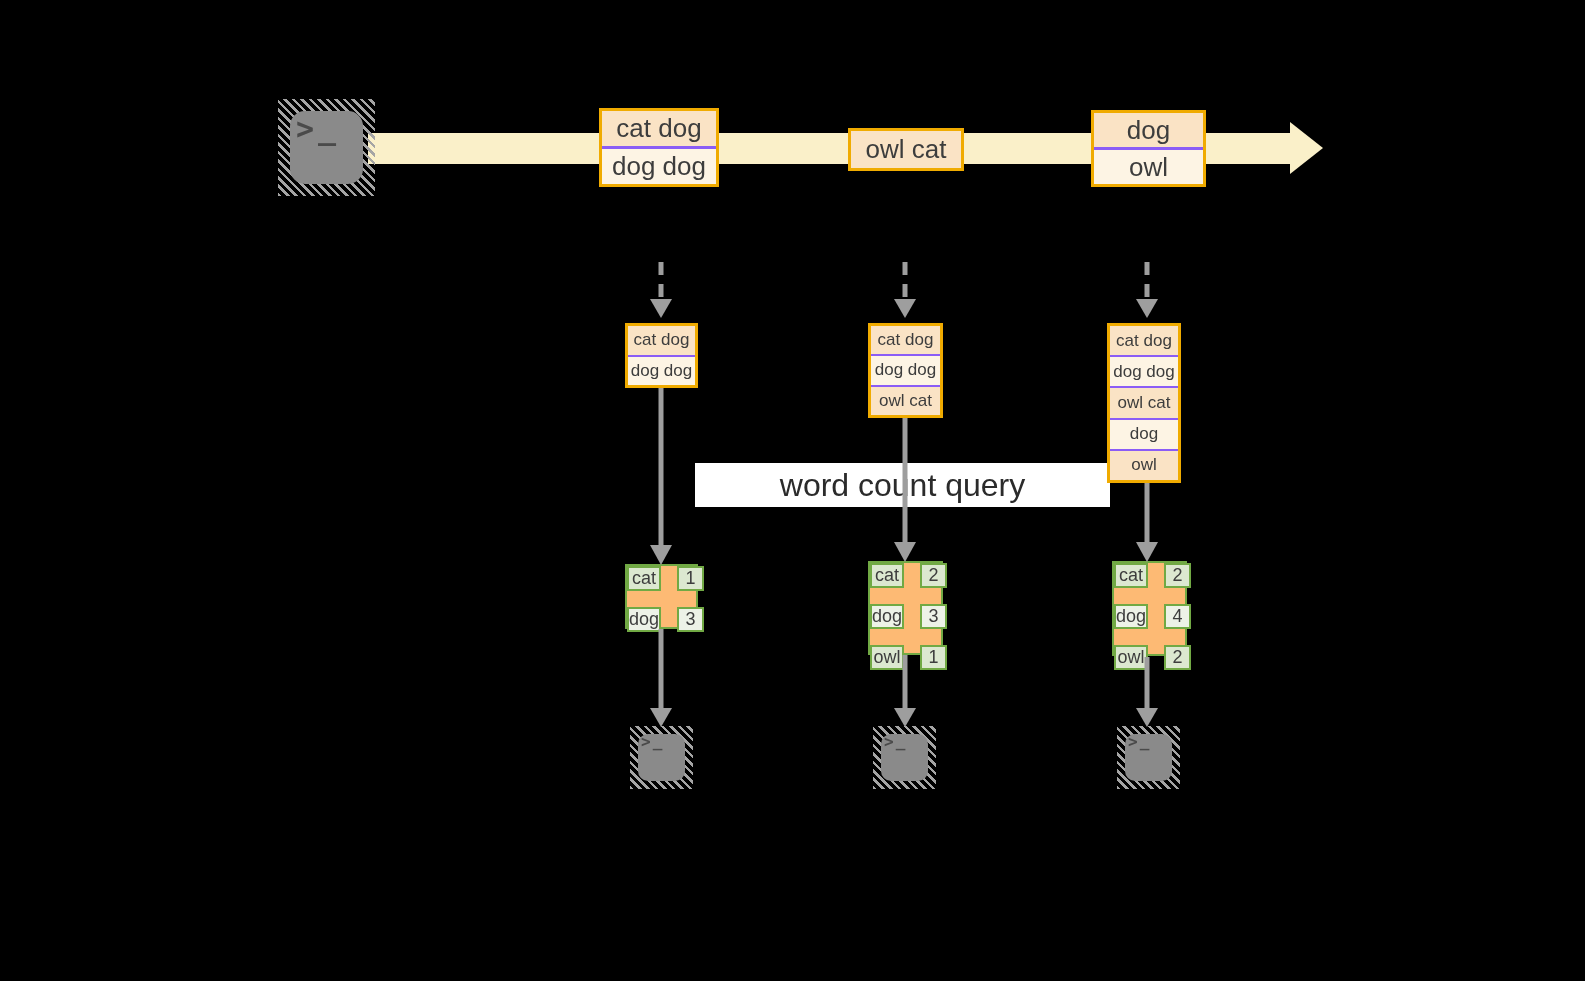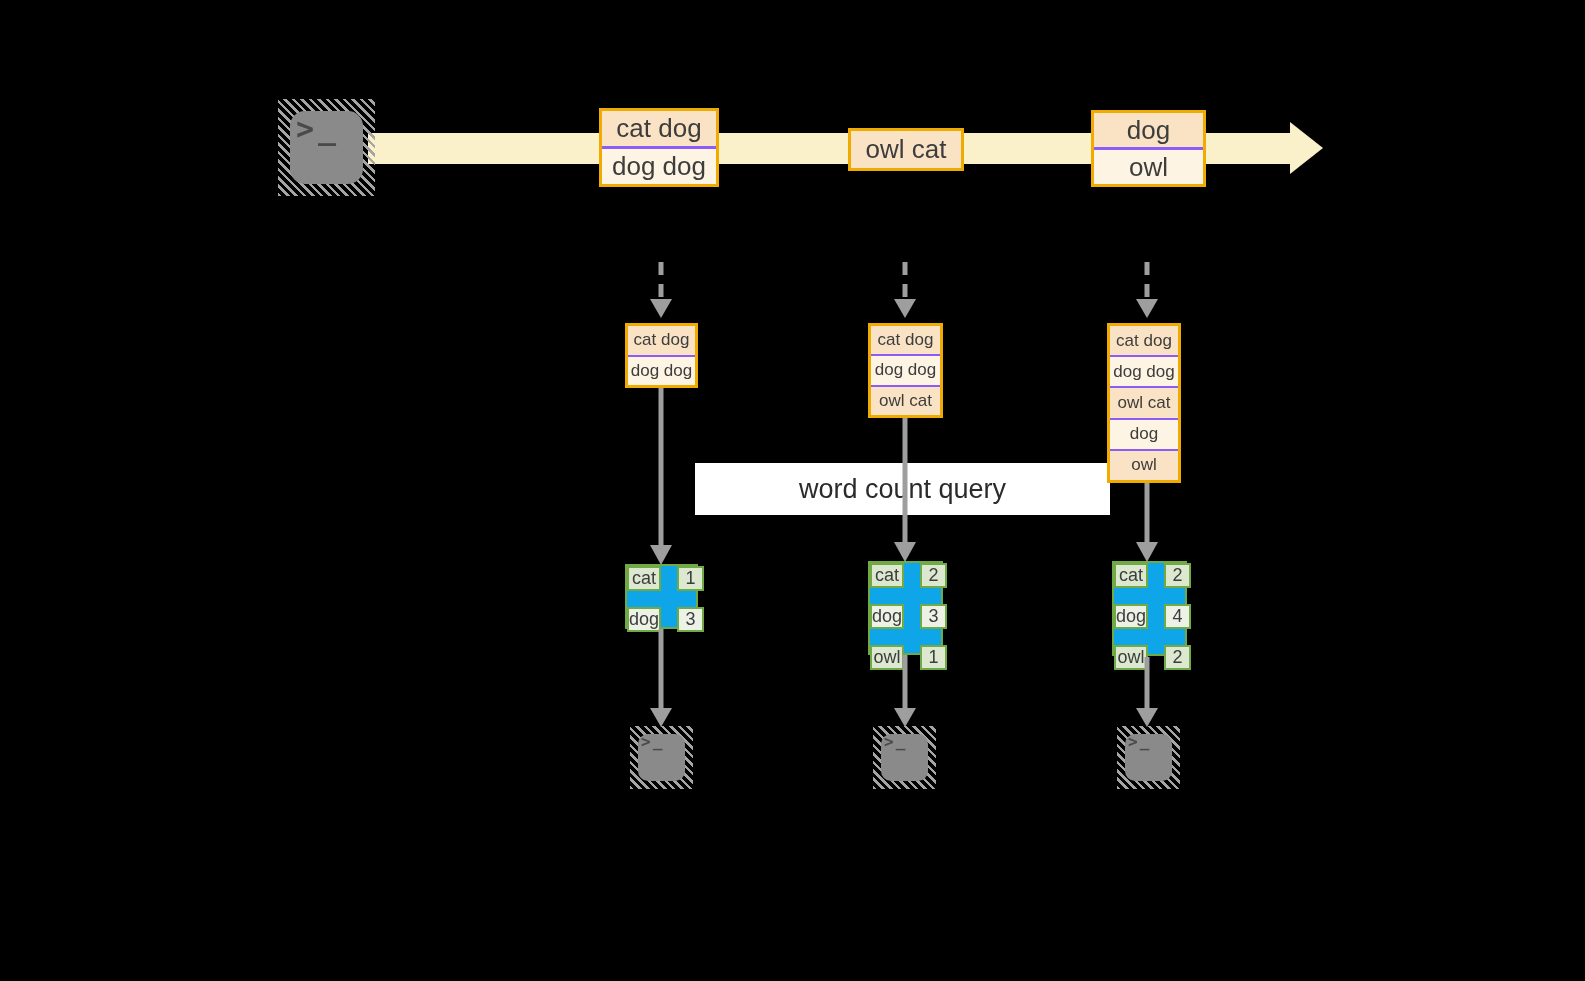--- a/index.html
+++ b/index.html
@@ -49,27 +49,27 @@
   .obox.small{border-width:3px;}
   .obox.small .row{font-size:17px;border-top-width:2px;}
   .batch1{left:599px;top:108px;width:120px;height:79px;}
   .batch2{left:848px;top:128px;width:116px;height:43px;}
   .batch3{left:1091px;top:110px;width:115px;height:77px;}
   .stack1{left:625px;top:323px;width:73px;height:65px;}
   .stack2{left:868px;top:323px;width:75px;height:95px;}
   .stack3{left:1107px;top:323px;width:74px;height:160px;}
   
   .query-label{
-    position:absolute;left:695px;top:463px;width:415px;height:52px;background:#ffffff;
+    position:absolute;left:695px;top:463px;width:415px;height:44px;background:#ffffff;
     display:flex;align-items:center;justify-content:center;
-    font-size:27px;color:#2b2b2b;z-index:2;
+    font-size:32px;color:#2b2b2b;z-index:2;
   }
   
   .gtable{
-    position:absolute;box-sizing:border-box;z-index:3;background:#0ea5e9;
+    position:absolute;box-sizing:border-box;z-index:3;background:#fdba74;
     border:2px solid #71a944;display:grid;grid-template-columns:1fr 27px;
     grid-auto-rows:1fr;gap:16px;
   }
   .gtable .cell{
     box-sizing:border-box;border:2px solid #71a944;
     display:flex;align-items:center;justify-content:center;font-size:18px;
   }
   .gtable .cell.dark{background:#dce8d0;}
   .gtable .cell.light{background:#edf2e7;}
   .table1{left:625px;top:564px;width:73px;height:65px;}

